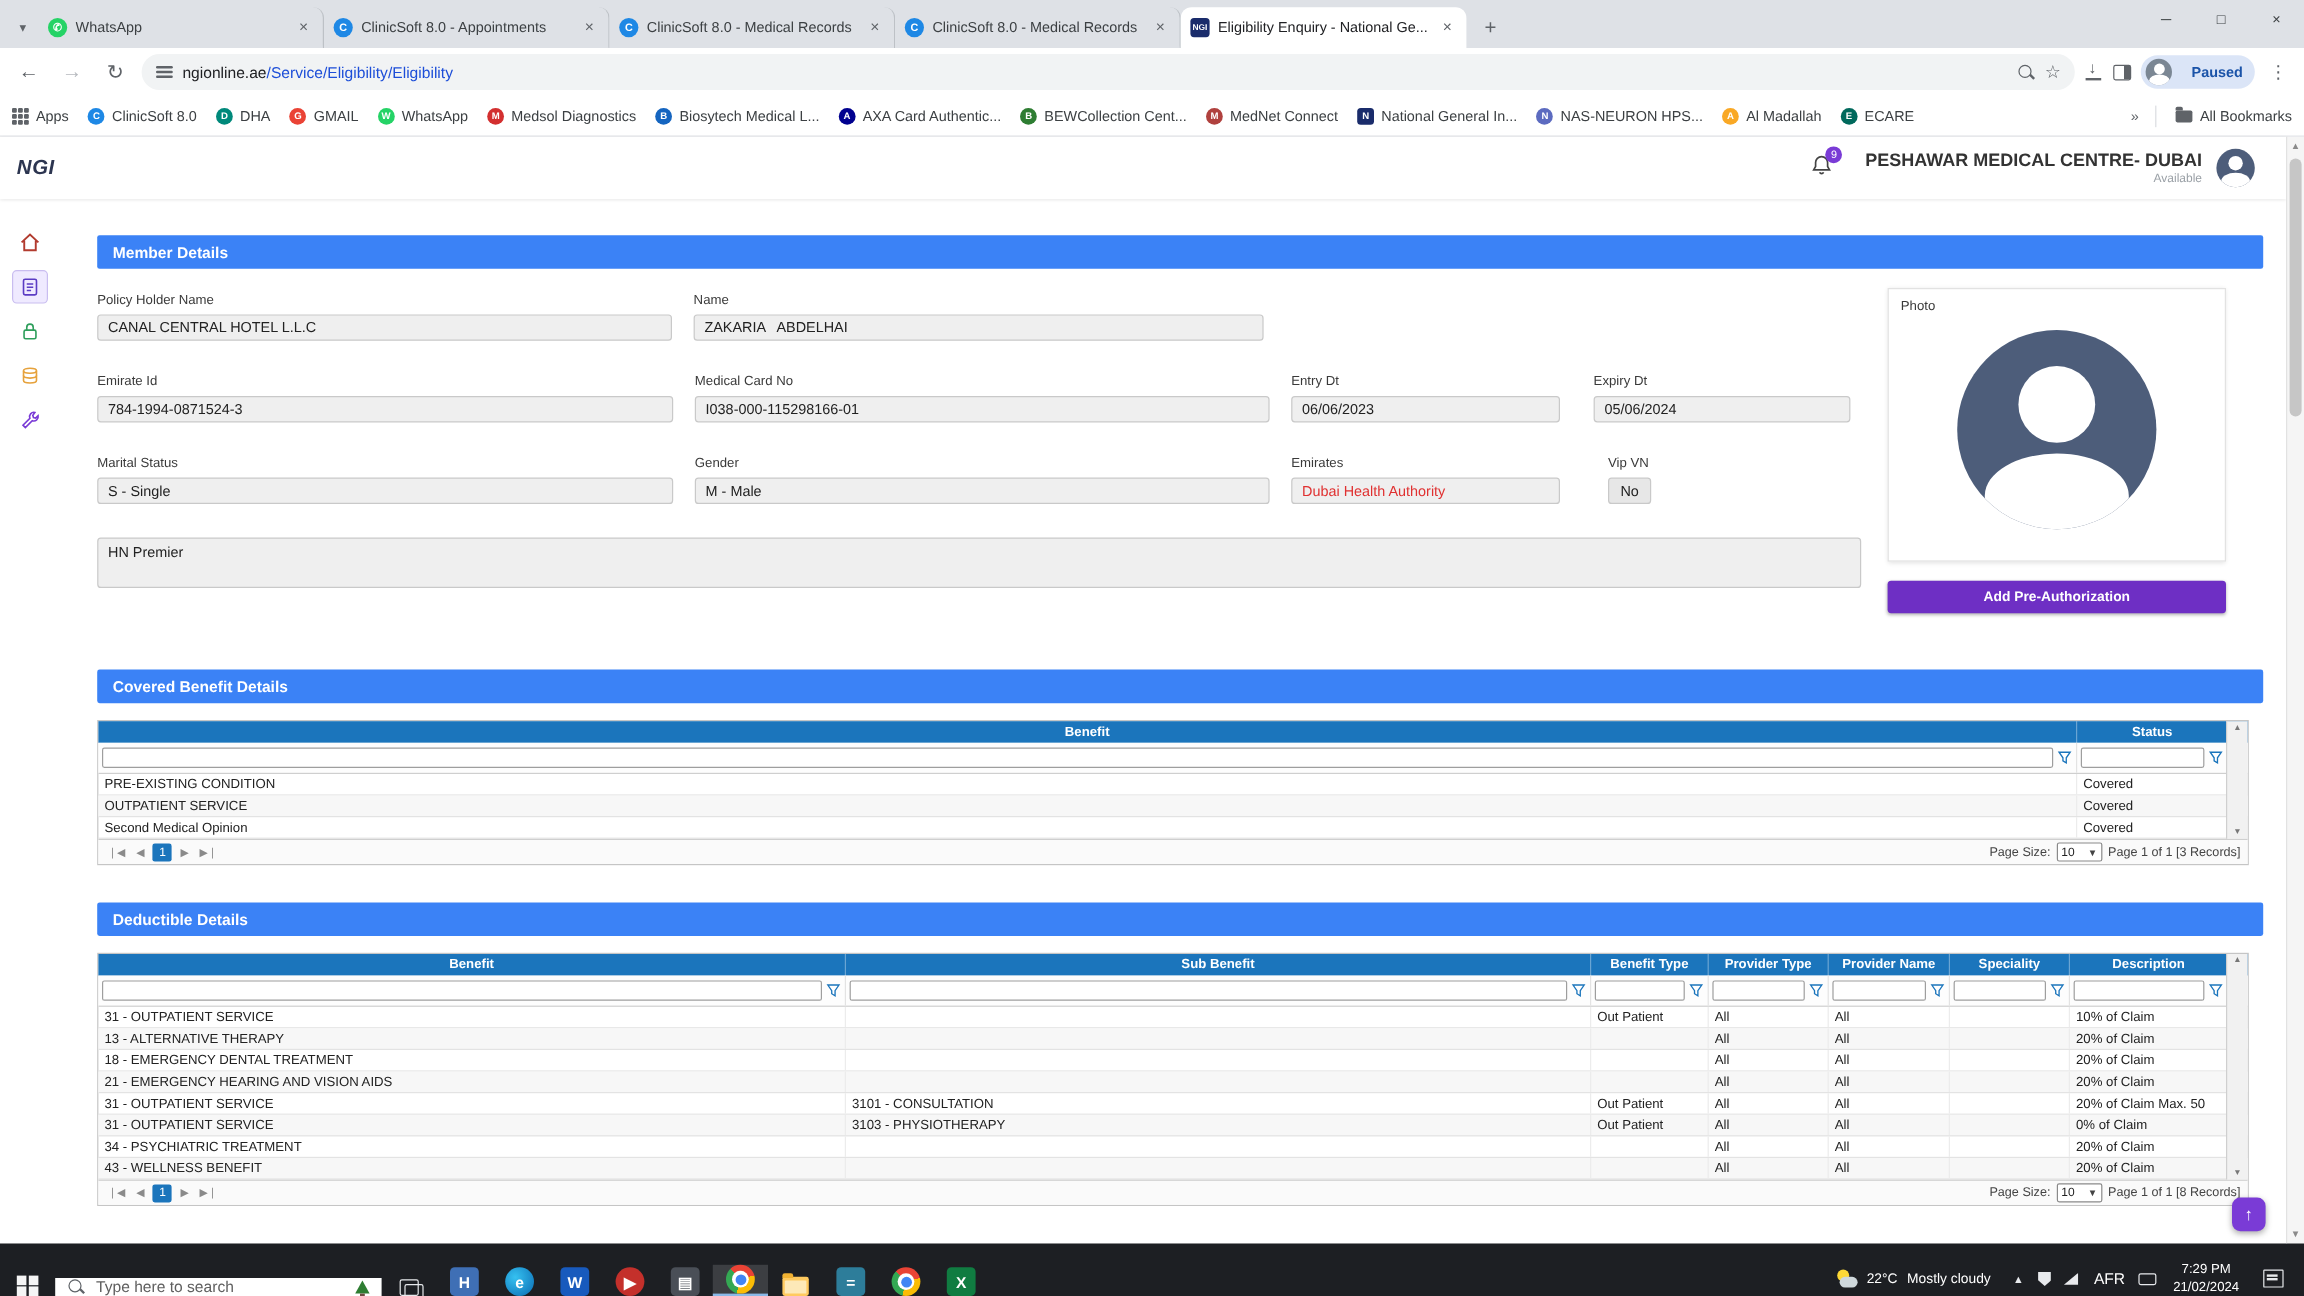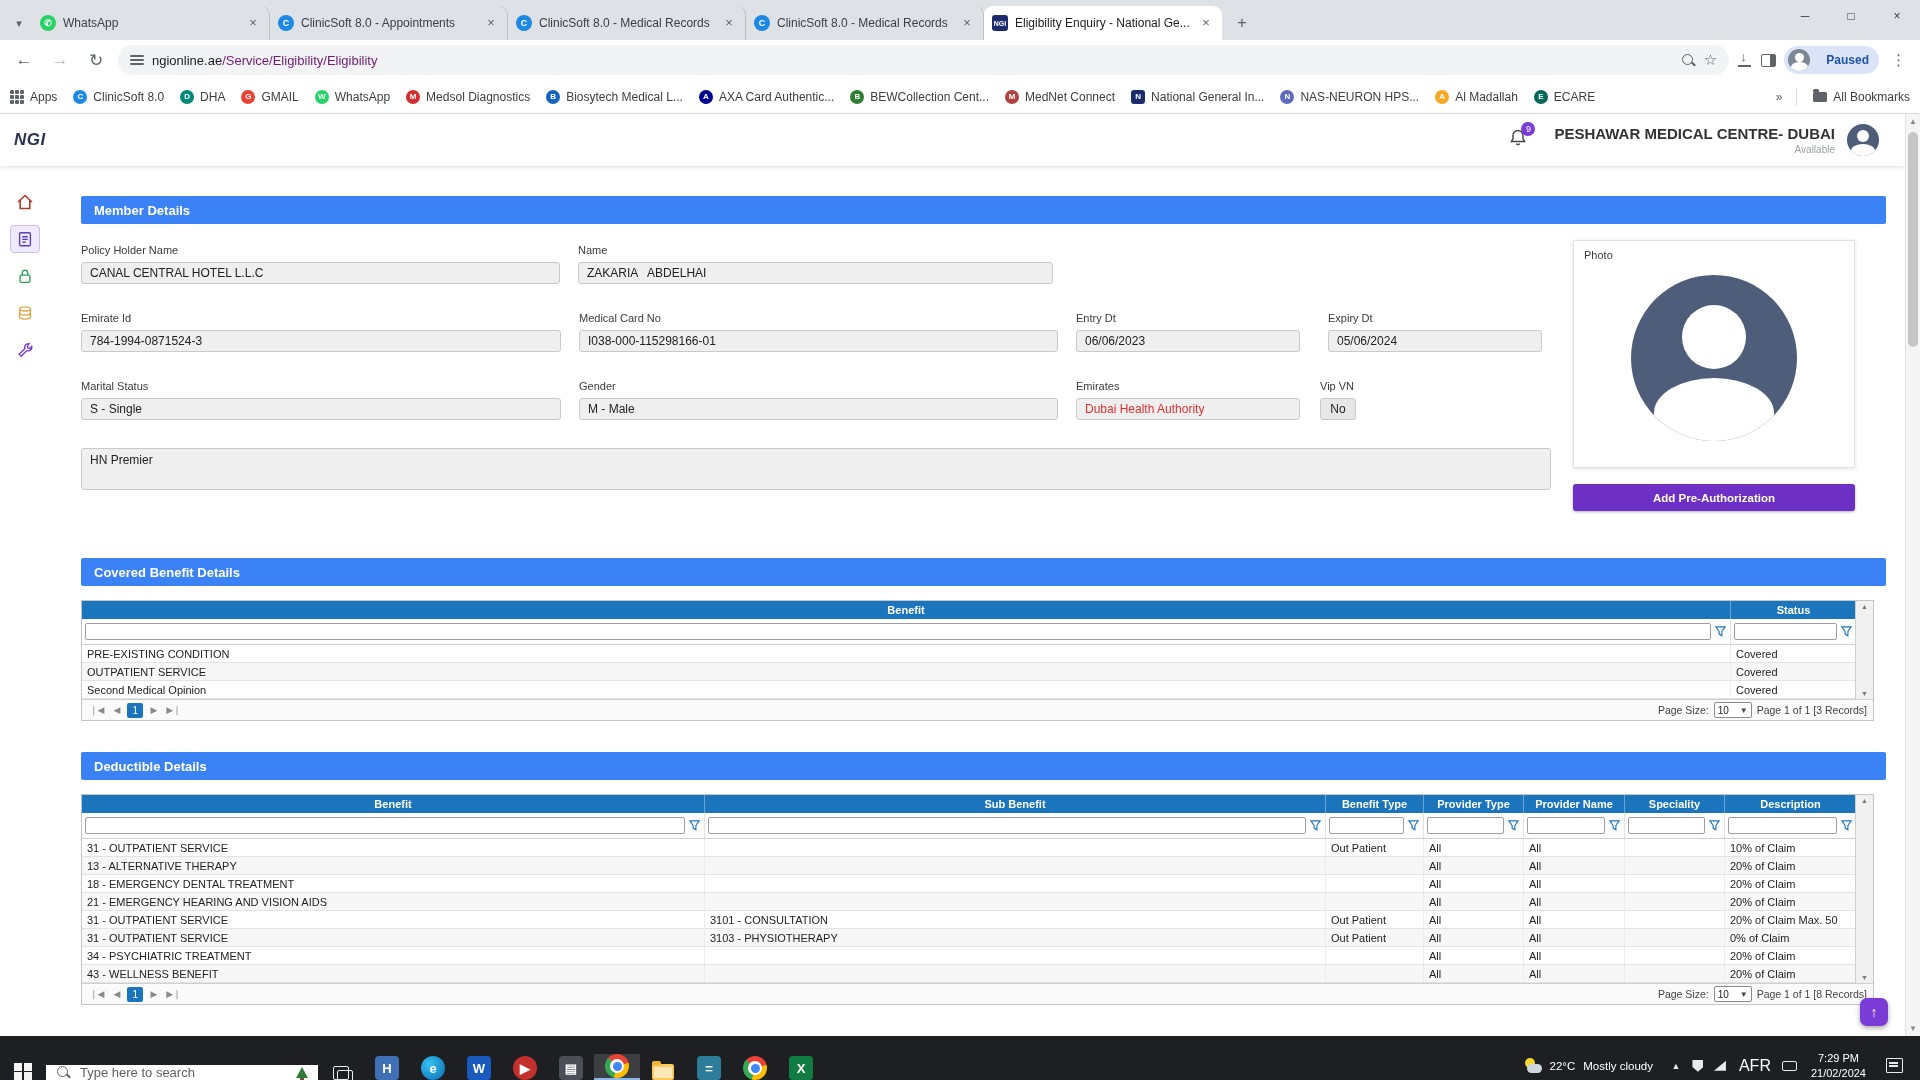--- a/index.html
+++ b/index.html
@@ -22,21 +22,21 @@
 .wincontrols .wc{width:46px;display:flex;align-items:center;justify-content:center;font-size:12px;color:#3c4043}
 
 .toolbar{height:40px;background:#fff;display:flex;align-items:center;padding:0 10px;gap:8px}
 .navbtn{width:28px;height:28px;border-radius:50%;display:flex;align-items:center;justify-content:center;font-size:17px;color:#5f6368}
 .navbtn.dim{color:#b6b9be}
 .omnibox{flex:1;height:30px;background:#f1f3f4;border-radius:15px;display:flex;align-items:center;padding:0 12px;gap:8px}
 .siteinfo{width:14px;height:14px;position:relative}
 .siteinfo i{position:absolute;left:0;right:0;height:2px;background:#5f6368;border-radius:1px}
 .siteinfo i:nth-child(1){top:2px}.siteinfo i:nth-child(2){top:6px}.siteinfo i:nth-child(3){top:10px}
 .urltext{font-size:13px;color:#202124}
-.urltext .path{color:#701a75}
+.urltext .path{color:#1d4ed8}
 .obspacer{flex:1}
 .mag{position:relative;width:15px;height:15px}
 .mag::before{content:"";position:absolute;left:1px;top:1px;width:9px;height:9px;border:1.7px solid #5f6368;border-radius:50%}
 .mag::after{content:"";position:absolute;left:10px;top:10px;width:5px;height:1.7px;background:#5f6368;transform:rotate(45deg)}
 .star{font-size:15px;color:#5f6368}
 .dlico{position:relative;width:16px;height:16px;color:#5f6368}
 .dlico .ar{position:absolute;top:-3px;left:3px;font-size:13px}
 .dlico .bar{position:absolute;bottom:1px;left:1px;width:13px;height:2px;background:#5f6368}
 .panelico{width:15px;height:13px;border:1.6px solid #5f6368;border-radius:2px;position:relative}
 .panelico::after{content:"";position:absolute;right:0;top:0;bottom:0;width:5px;background:#5f6368}
@@ -149,21 +149,21 @@
 .folder-tb::after{content:"";position:absolute;left:2px;top:3px;right:2px;bottom:2px;background:#fde9b8;border-radius:1px}
 .traywrap{margin-left:auto;display:flex;align-items:center;padding-right:2px}
 .weather{display:flex;align-items:center;gap:8px;padding:0 12px;font-size:11.5px;white-space:nowrap}
 .wsun{width:18px;height:18px;position:relative}
 .wsun::before{content:"";position:absolute;left:1px;top:1px;width:10px;height:10px;border-radius:50%;background:#fdd835}
 .wsun::after{content:"";position:absolute;left:3px;top:7px;width:15px;height:9px;border-radius:5px;background:#cfd8dc}
 .trayico{width:22px;display:flex;align-items:center;justify-content:center;font-size:10px;color:#e8eaed}
 .shieldico{width:11px;height:12px;background:#e8eaed;clip-path:polygon(0 0,100% 0,100% 60%,50% 100%,0 60%)}
 .netico{width:12px;height:10px;background:#e8eaed;clip-path:polygon(0 100%,100% 0,100% 100%)}
 .kbdico{width:15px;height:10px;border:1.4px solid #e8eaed;border-radius:2px}
-.lang{font-size:16px;padding:0 8px}
+.lang{font-size:13px;padding:0 8px}
 .clock{font-size:11px;text-align:center;line-height:1.3;padding:0 10px;white-space:nowrap}
 .action{width:17px;height:15px;border:1.5px solid #e8eaed;border-radius:1px;position:relative;margin:0 10px}
 .action::after{content:"";position:absolute;left:2px;top:3px;width:9px;height:1.5px;background:#e8eaed;box-shadow:0 3px 0 #e8eaed}
 .sliver{width:5px;border-left:1px solid #4a4d52}
 </style>
 </head>
 <body>
 
 <div class="tabstrip">
   <div class="tab-search">▾</div>
@@ -394,21 +394,21 @@
               <div class="ctrl">S - Single</div>
             </div>
             <div class="field w2">
               <label>Gender</label>
               <div class="ctrl">M - Male</div>
             </div>
             <div class="field whalf1">
               <label>Emirates</label>
               <div class="ctrl red">Dubai Health Authority</div>
             </div>
-            <div class="field" style="margin-left:2px">
+            <div class="field" style="margin-left:22px">
               <label>Vip VN</label>
               <div class="ctrl wvip">No</div>
             </div>
           </div>
           <div class="frow" style="margin-bottom:0">
             <div class="field" style="width:1470px">
               <div class="ctrl area">HN Premier</div>
             </div>
           </div>
         </div>

